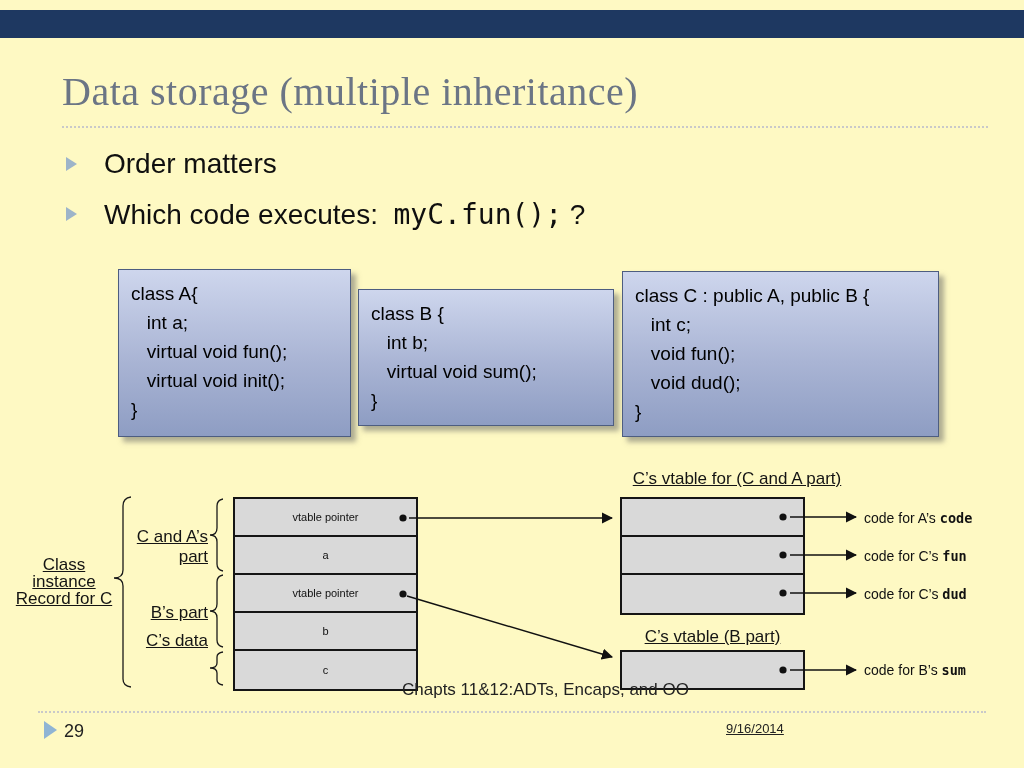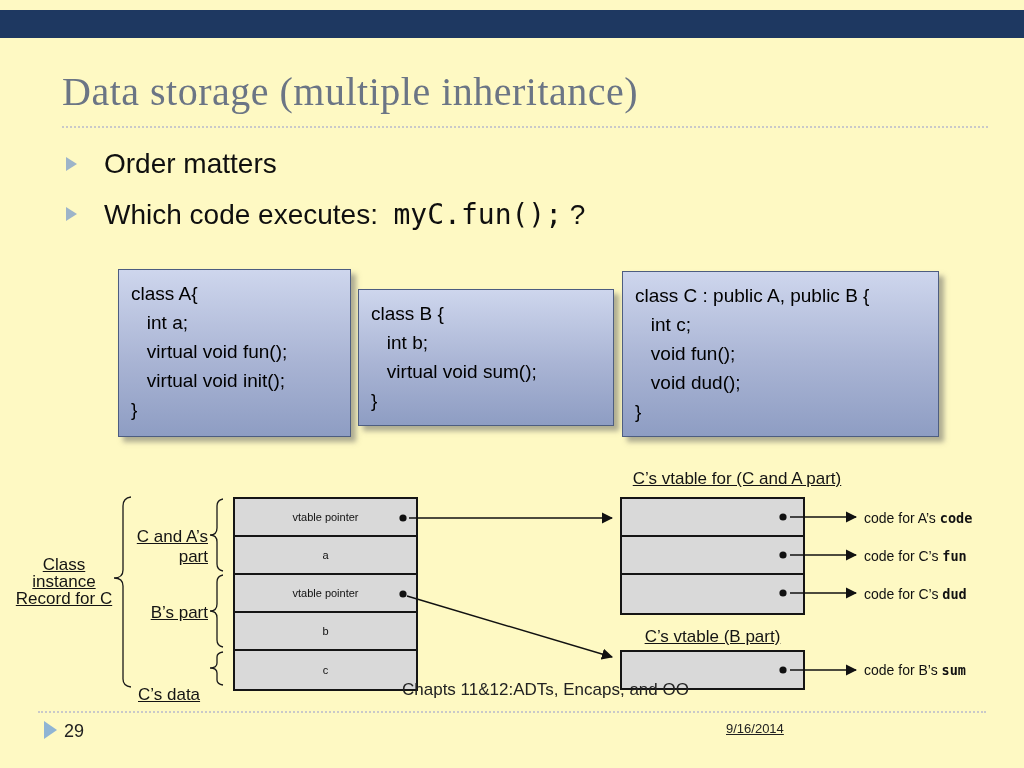--- a/index.html
+++ b/index.html
@@ -48,21 +48,21 @@
   .vtable .vrow { height:38px; border-bottom:2px solid #151515; background:#d9d9d9; }
   .vtable .vrow:last-child { border-bottom:none; }
   .vt-ca { left:620px; top:497px; width:185px; }
   .vt-b  { left:620px; top:650px; width:185px; }
   .vt-b .vrow { height:36px; }
 
   .dlabel { position:absolute; font-size:17px; color:#141414;text-decoration:underline; }
   .lbl-class-instance { left:10px; top:556px; width:108px; text-align:center; line-height:17px; }
   .lbl-ca    { left:118px; top:527px; width:90px; text-align:right; }
   .lbl-b     { left:140px; top:603px; width:68px; text-align:right; }
-  .lbl-cdata { left:138px; top:685px; width:70px; }
+  .lbl-cdata { left:138px; top:631px; width:70px; text-align:right; }
   .vt-title-ca { left:622px; top:469px; width:230px; text-align:center; }
   .vt-title-b  { left:620px; top:627px; width:185px; text-align:center; }
 
   .code-label { position:absolute; left:864px; font-size:14px; color:#111; white-space:nowrap; }
   .code-label .mono-sm { font-family:"DejaVu Sans Mono", monospace; font-weight:700; font-size:13.5px; }
   .cl-0 { top:510px; } .cl-1 { top:548px; } .cl-2 { top:586px; } .cl-3 { top:662px; }
 
   .overlay { position:absolute; left:0; top:0; pointer-events:none; }
   .brace { fill:none; stroke:#1a1a1a; stroke-width:1.3px; }
   .arrow { stroke:#111; stroke-width:1.4px; }

